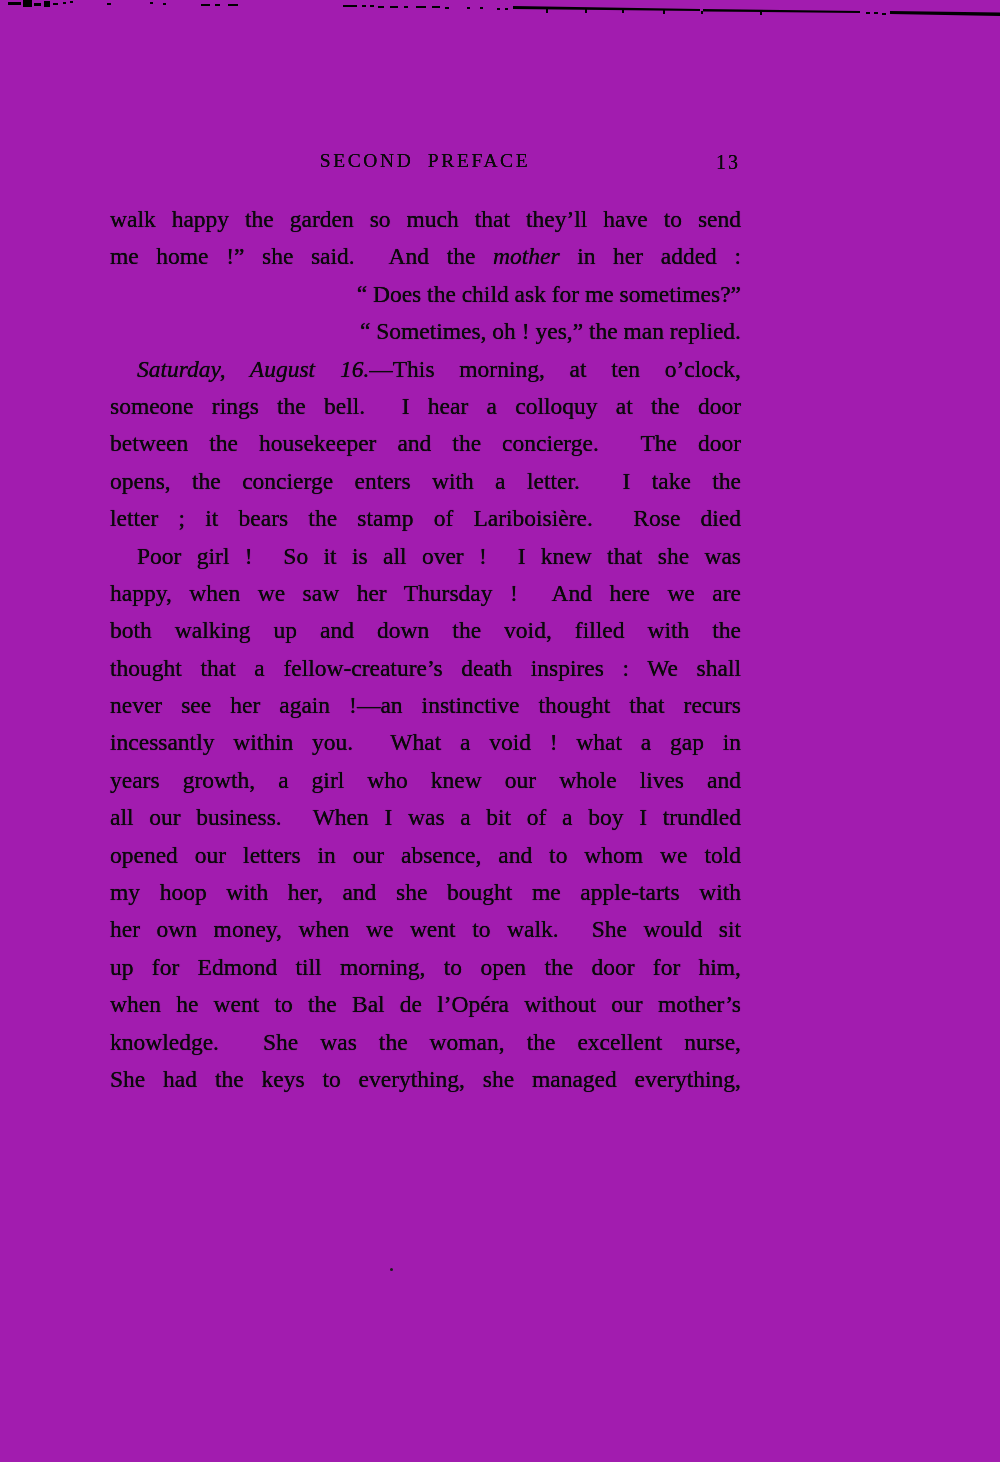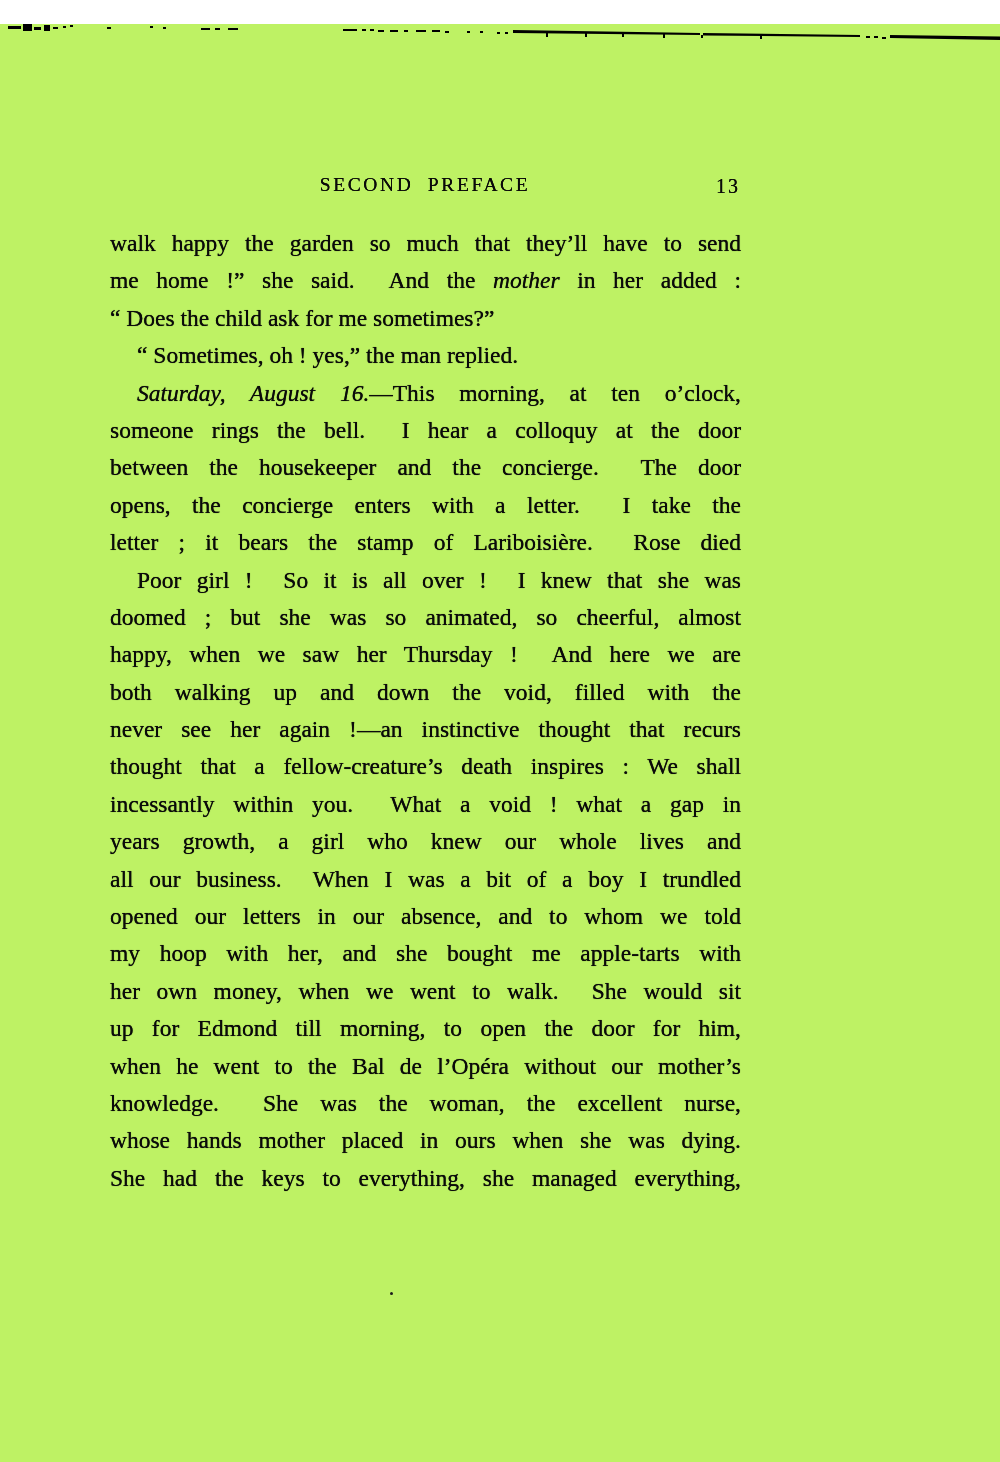--- a/index.html
+++ b/index.html
@@ -4,21 +4,21 @@
 <style>
   html, body { margin: 0; padding: 0; }
   body {
     width: 1000px; height: 1462px;
     background: #ffffff;
     position: relative;
     font-family: "Liberation Serif", "DejaVu Serif", serif;
     color: #0a0a0a;
     overflow: hidden;
   }
-  .page { position: absolute; inset: 0; background: #bef264; margin-top: 24px; }
+  .page { position: absolute; inset: 0; background: #a21caf; }
 
   
   .top-artifacts { position: absolute; top: 0; left: 0; }
   .speck {
     position: absolute; left: 390px; top: 1268px;
     width: 3px; height: 3px; background: #1c1c1c; border-radius: 50%;
   }
 
   
   .header { position: absolute; top: 150px; left: 110px; width: 630px; height: 28px; }
@@ -37,21 +37,21 @@
 
   
   .body-text {
     position: absolute; top: 201px; left: 110px; width: 631px;
   }
   .line {
     height: 37.4px;
     line-height: 37.4px;
     font-size: 23.5px;
     text-shadow: 0 0 0.7px #000;
-    text-align: left;
+    text-align: right;
   }
   .line.just { text-align: justify; text-align-last: justify; }
   .line.indent { text-indent: 27px; }
   .it { font-style: italic; }
 </style>
 </head>
 <body>
 
 <div class="page">
 
@@ -112,33 +112,31 @@
       <div class="line just"><span>walk happy the garden so much that they’ll have to send</span></div>
       <div class="line just"><span>me home&nbsp;!” she said.&nbsp; And the </span><span class="it">mother</span><span> in her added&nbsp;:</span></div>
       <div class="line"><span>“&nbsp;Does the child ask for me sometimes?”</span></div>
       <div class="line indent"><span>“&nbsp;Sometimes, oh&nbsp;! yes,” the man replied.</span></div>
       <div class="line just indent"><span class="it">Saturday, August 16.</span><span>—This morning, at ten o’clock,</span></div>
       <div class="line just"><span>someone rings the bell.&nbsp; I hear a colloquy at the door</span></div>
       <div class="line just"><span>between the housekeeper and the concierge.&nbsp; The door</span></div>
       <div class="line just"><span>opens, the concierge enters with a letter.&nbsp; I take the</span></div>
       <div class="line just"><span>letter&nbsp;; it bears the stamp of Lariboisière.&nbsp; Rose died</span></div>
       <div class="line just indent"><span>Poor girl&nbsp;!&nbsp; So it is all over&nbsp;!&nbsp; I knew that she was</span></div>
-      <div class="line just"><span>doomed&nbsp;; but she was so animated, so cheerful, almost</span></div>
       <div class="line just"><span>happy, when we saw her Thursday&nbsp;!&nbsp; And here we are</span></div>
       <div class="line just"><span>both walking up and down the void, filled with the</span></div>
+      <div class="line just"><span>thought that a fellow-creature’s death inspires&nbsp;: We shall</span></div>
       <div class="line just"><span>never see her again&nbsp;!—an instinctive thought that recurs</span></div>
-      <div class="line just"><span>thought that a fellow-creature’s death inspires&nbsp;: We shall</span></div>
       <div class="line just"><span>incessantly within you.&nbsp; What a void&nbsp;! what a gap in</span></div>
       <div class="line just"><span>years growth, a girl who knew our whole lives and</span></div>
       <div class="line just"><span>all our business.&nbsp; When I was a bit of a boy I trundled</span></div>
       <div class="line just"><span>opened our letters in our absence, and to whom we told</span></div>
       <div class="line just"><span>my hoop with her, and she bought me apple-tarts with</span></div>
       <div class="line just"><span>her own money, when we went to walk.&nbsp; She would sit</span></div>
       <div class="line just"><span>up for Edmond till morning, to open the door for him,</span></div>
       <div class="line just"><span>when he went to the Bal de l’Opéra without our mother’s</span></div>
       <div class="line just"><span>knowledge.&nbsp; She was the woman, the excellent nurse,</span></div>
-      <div class="line just"><span>whose hands mother placed in ours when she was dying.</span></div>
       <div class="line just"><span>She had the keys to everything, she managed everything,</span></div>
     </div>
 
   <div class="speck"></div>
 
 </div>
 
 </body></html>

